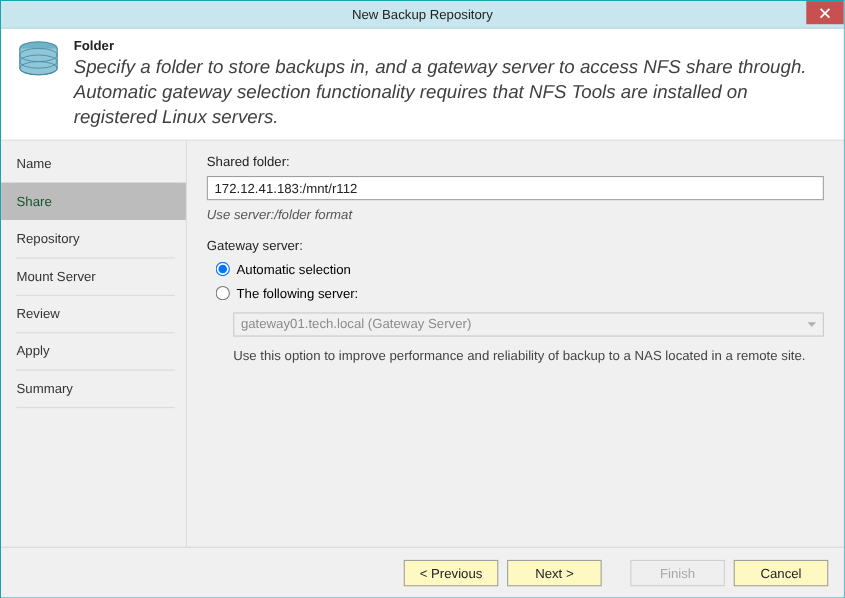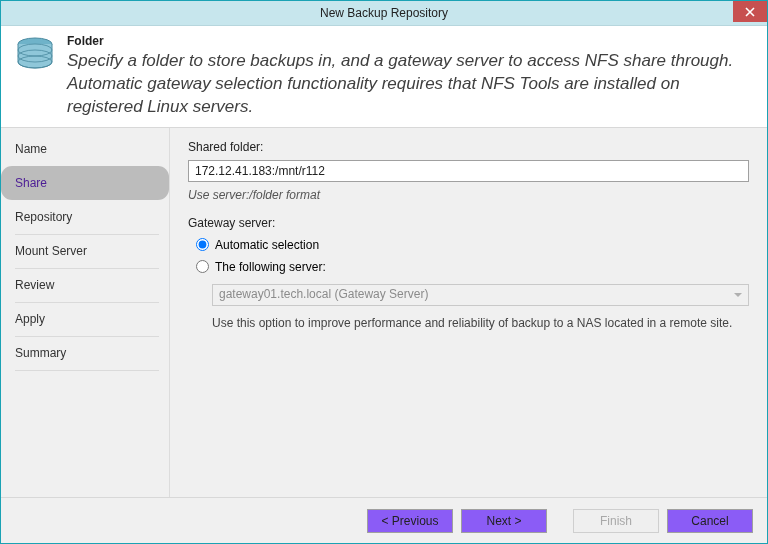--- a/index.html
+++ b/index.html
@@ -74,22 +74,21 @@
   }
   .step {
     padding: 10px 14px;
     color: #333;
     cursor: pointer;
     font-size: 12px;
     position: relative;
   }
   .step.current {
     background: #bcbcbc;
-    color: #4c1d95;
-    border-radius: 11px;
+    color: #14532d;
   }
   .step::after {
     content: "";
     position: absolute;
     left: 14px;
     right: 10px;
     bottom: -1px;
     height: 1px;
     background: #dadada;
   }
@@ -146,21 +145,21 @@
     background: #f0f0f0;
     display: flex;
     align-items: center;
     justify-content: flex-end;
     gap: 8px;
     padding: 0 14px;
   }
   .btn {
     min-width: 86px;
     height: 24px;
-    background: #8b5cf6;
+    background: #fef9c3;
     border: 1px solid #9f9f9f;
     font-family: inherit;
     font-size: 12px;
     color: #222;
     cursor: pointer;
     padding: 0 10px;
   }
   .btn:disabled {
     color: #a8a8a8;
     border-color: #cfcfcf;

